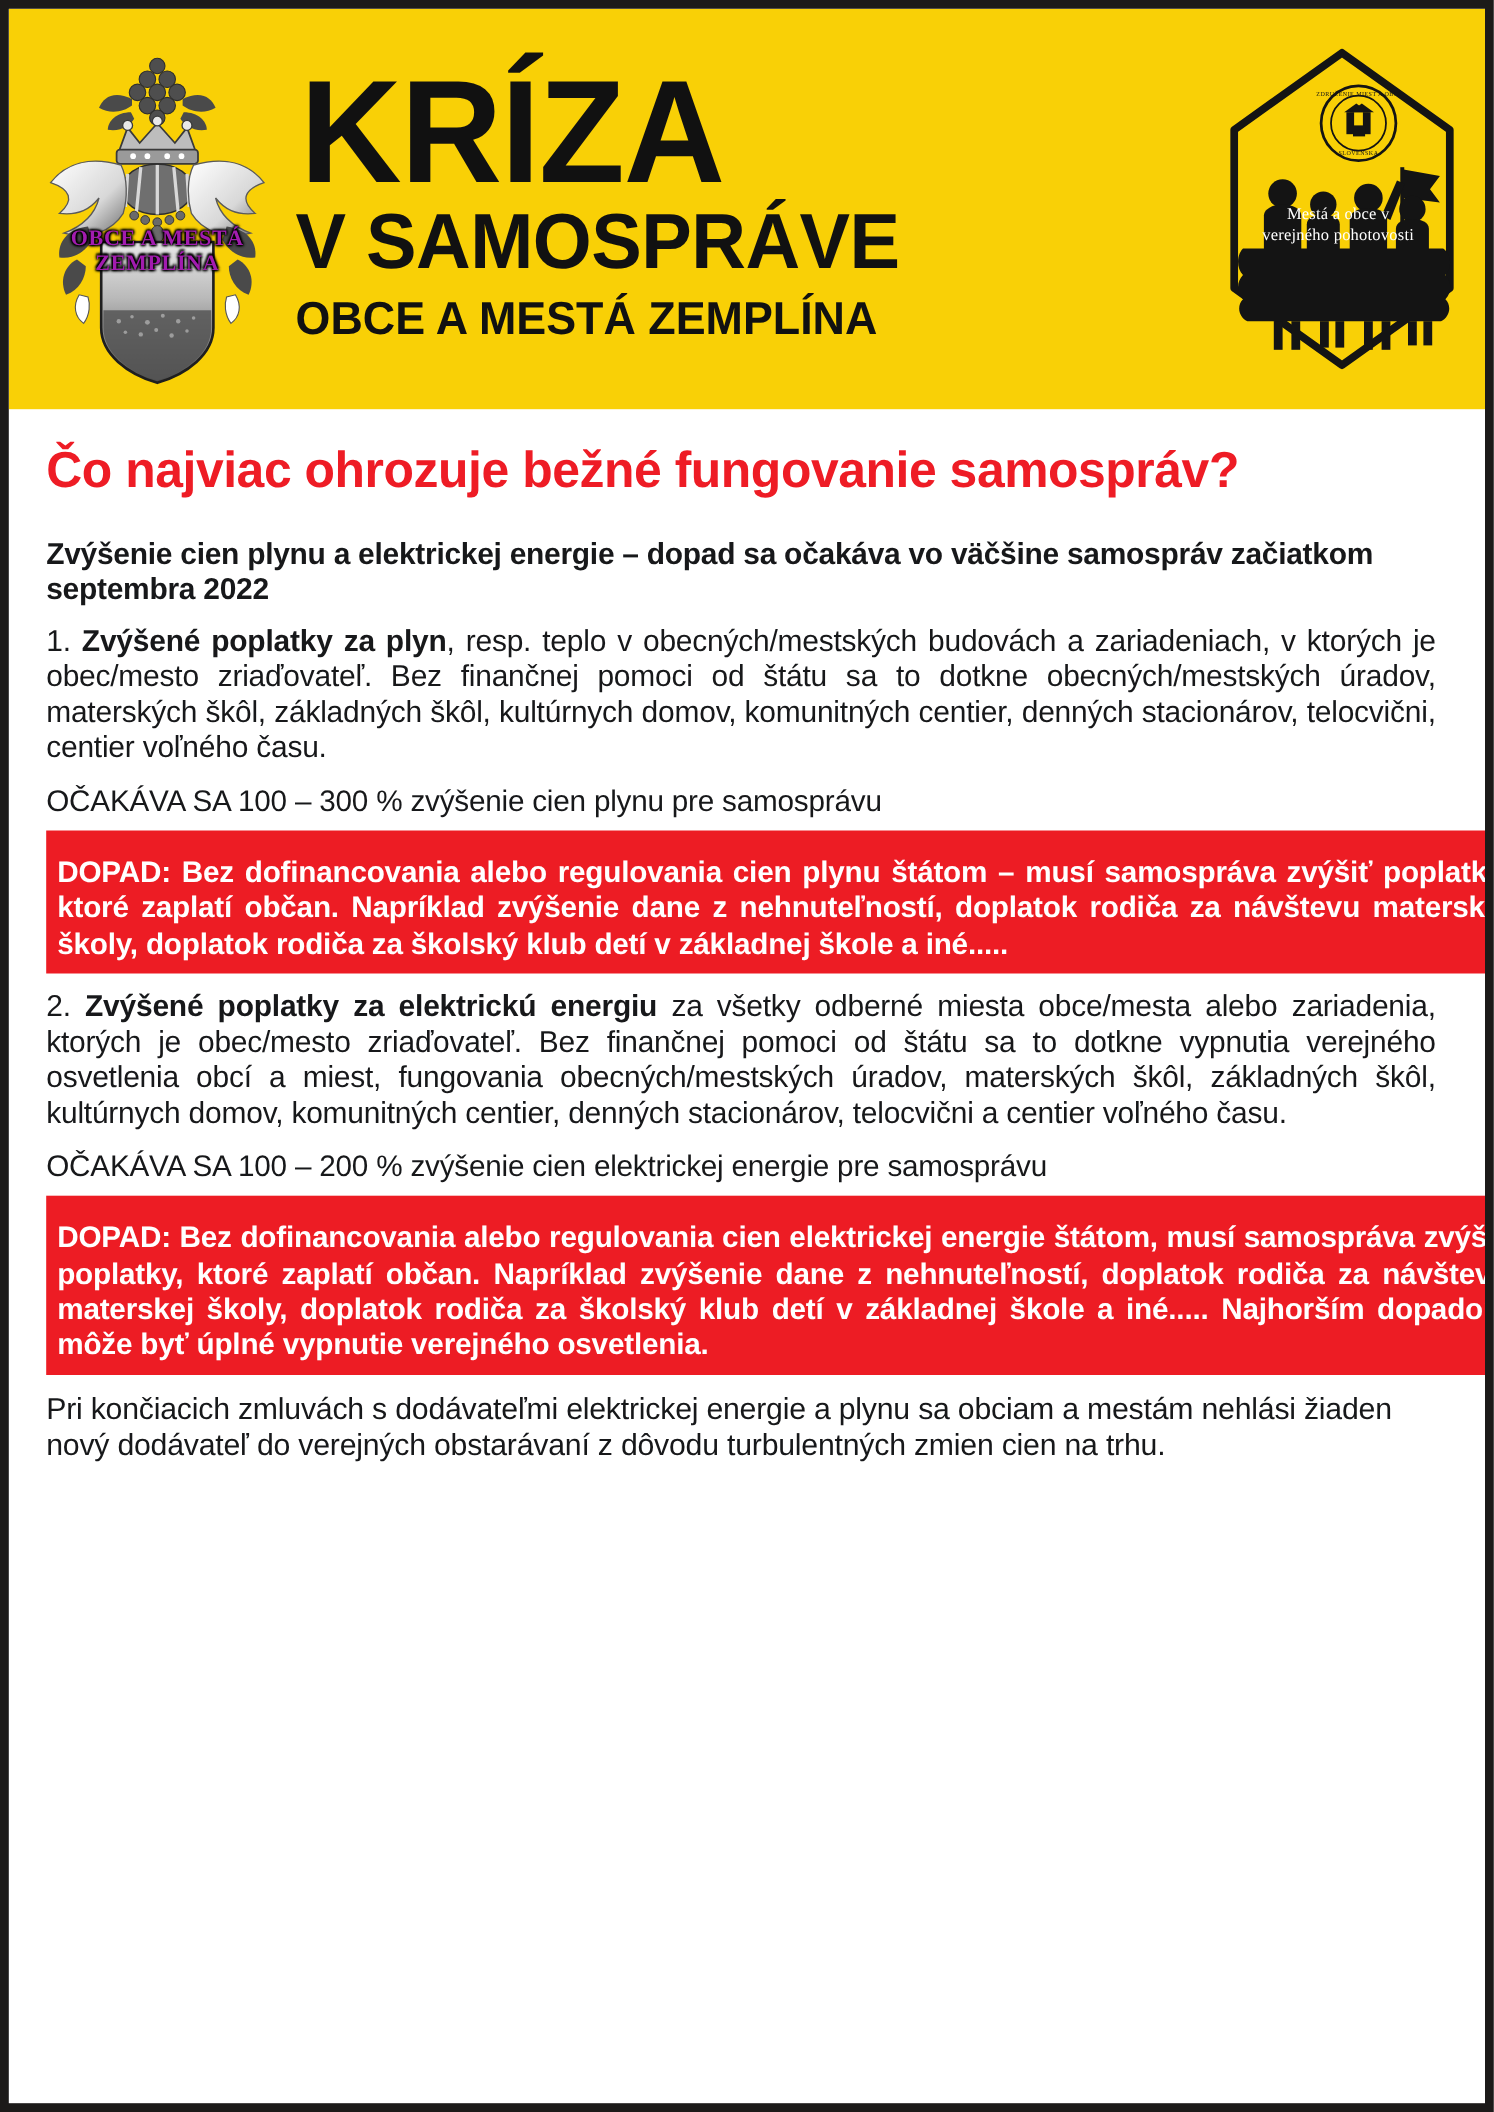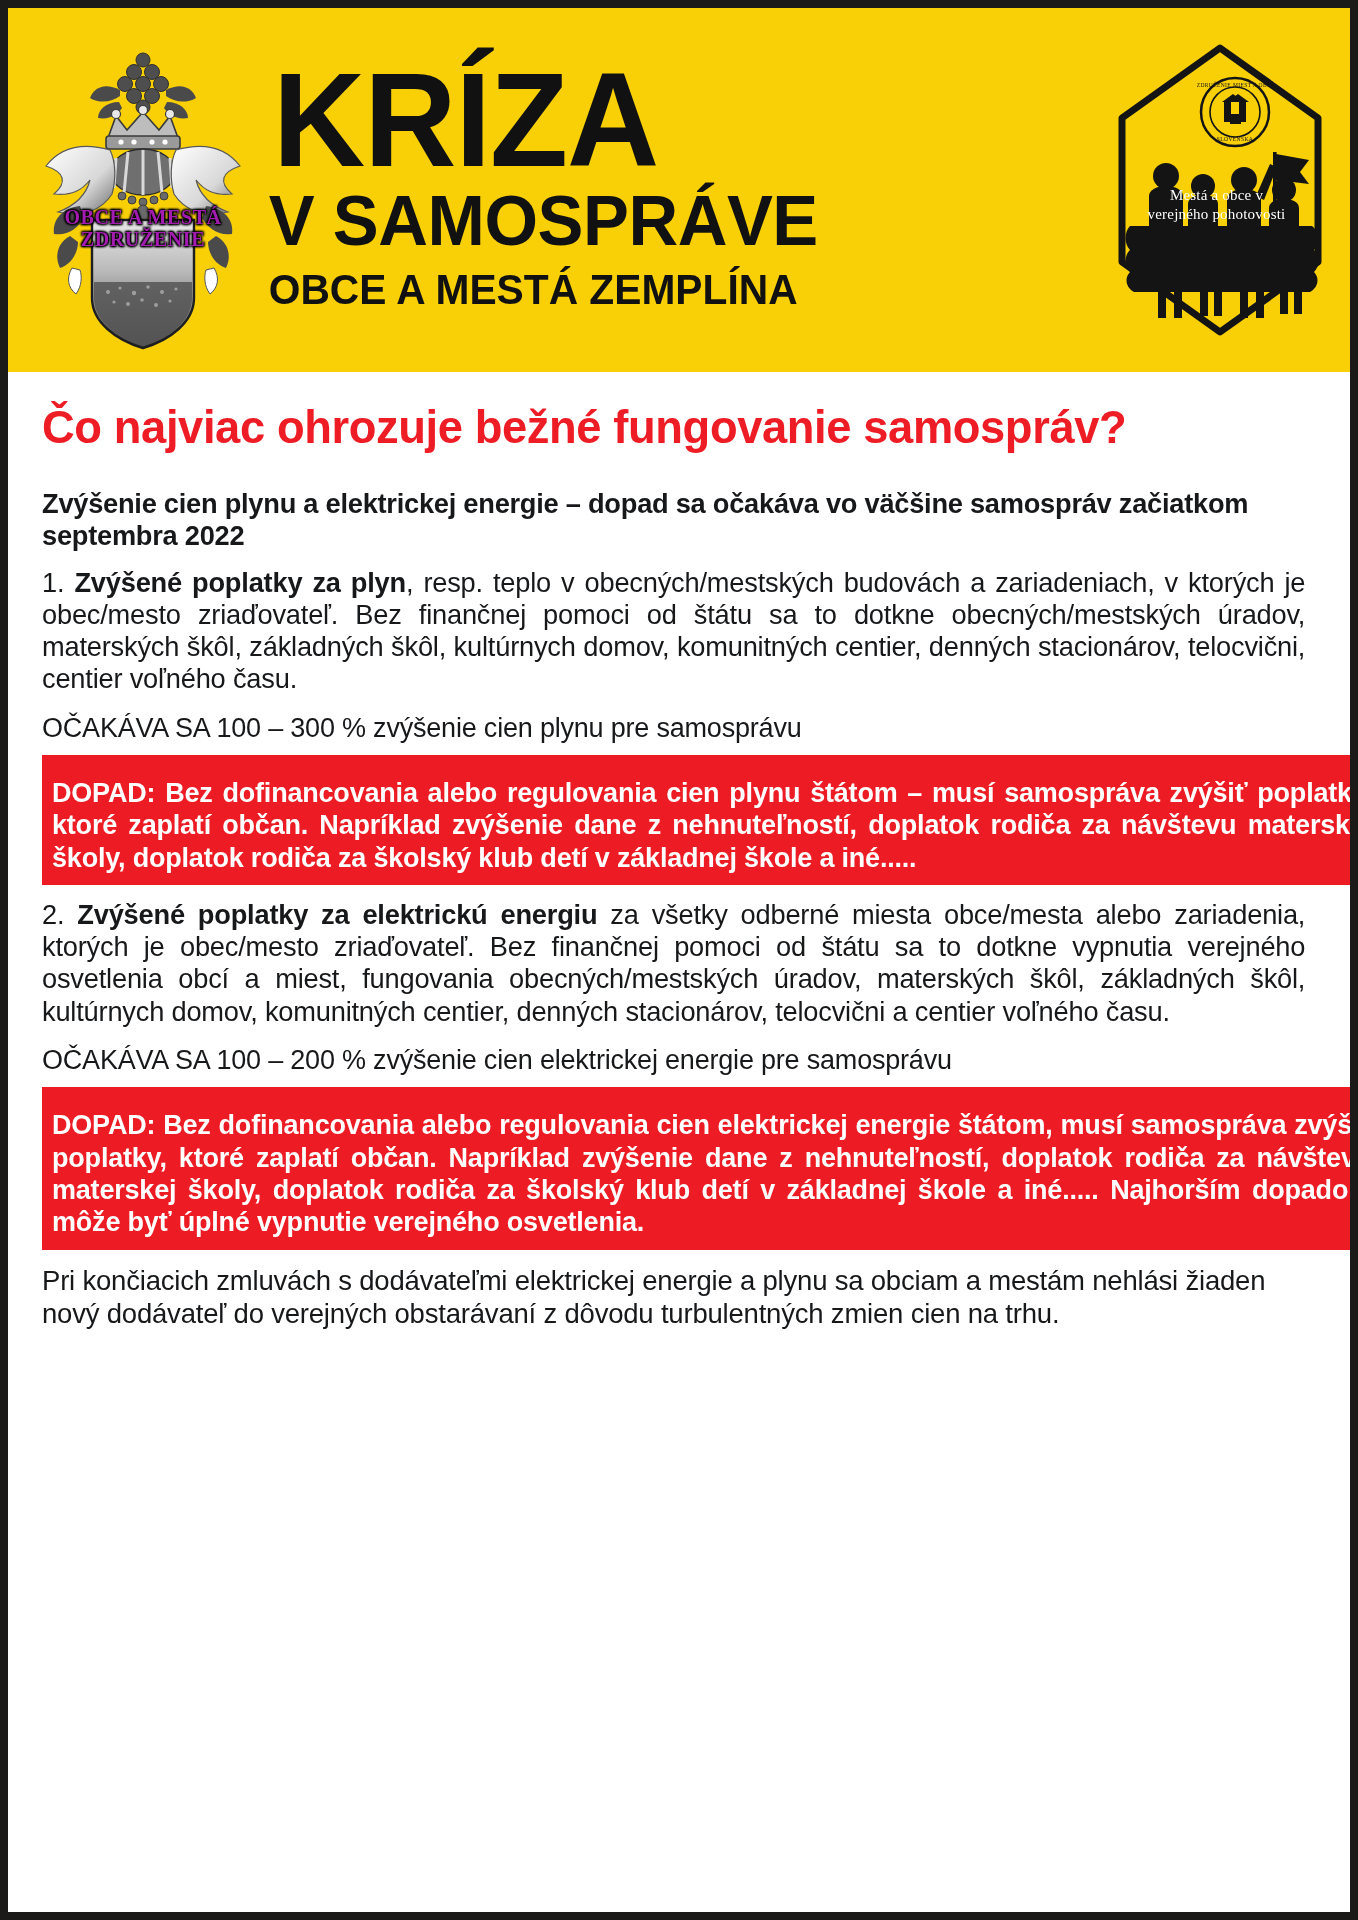--- a/index.html
+++ b/index.html
@@ -280,21 +280,21 @@
             <circle cx="152" cy="259" r="1.6"></circle>
           <circle cx="90" cy="272" r="1.6"></circle>
             <circle cx="104" cy="274" r="2"></circle>
             <circle cx="118" cy="270" r="1.8"></circle>
           <circle cx="132" cy="275" r="2"></circle>
             <circle cx="146" cy="271" r="1.6"></circle>
         </g>
       </svg>
       <div class="crest-caption">
         <div>OBCE A MESTÁ</div>
-        <div>ZDRUŽENIE</div>
+        <div>ZEMPLÍNA</div>
       </div>
     </div>
 
     <div class="title-stack">
       <div class="title-main">KRÍZA</div>
       <div class="title-sub">V SAMOSPRÁVE</div>
       <div class="title-sub2">OBCE A MESTÁ ZEMPLÍNA</div>
     </div>
 
     <div class="badge">

